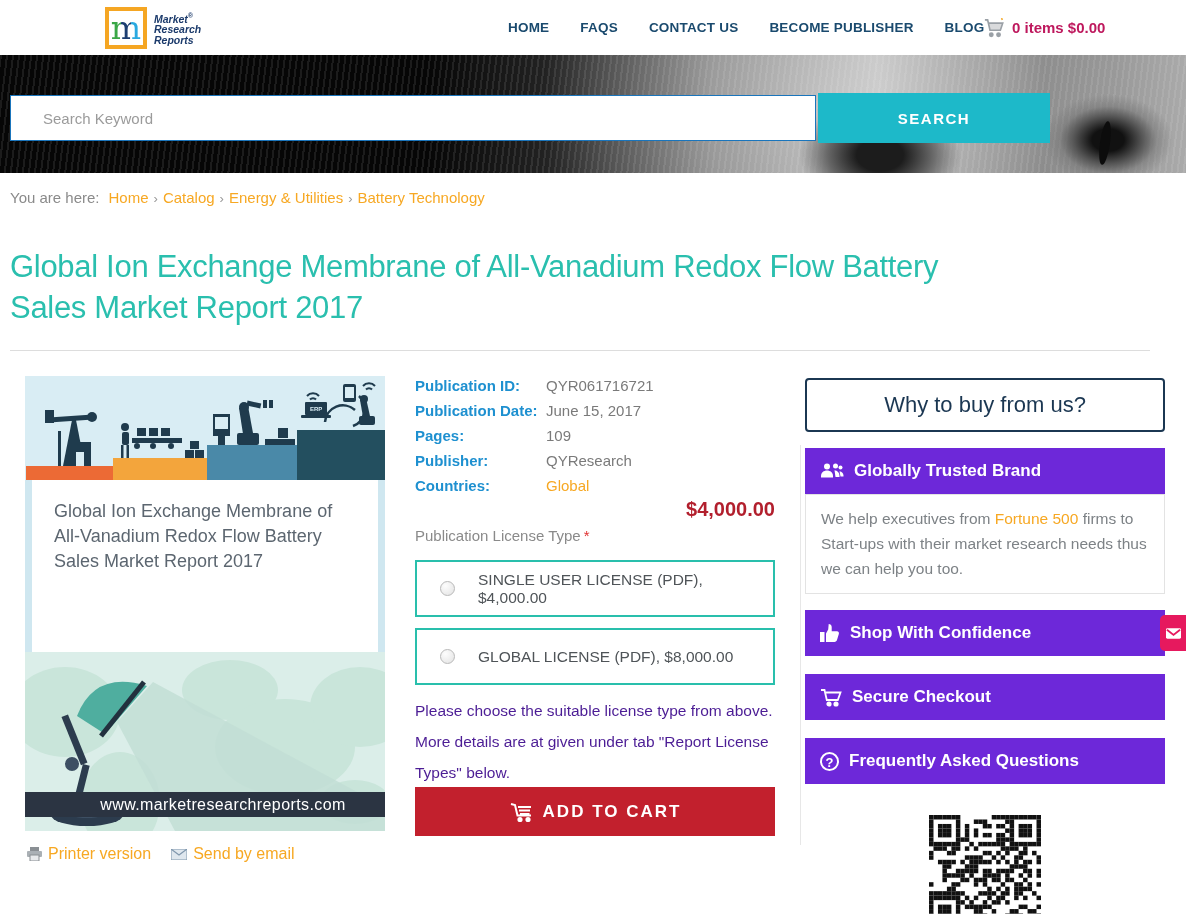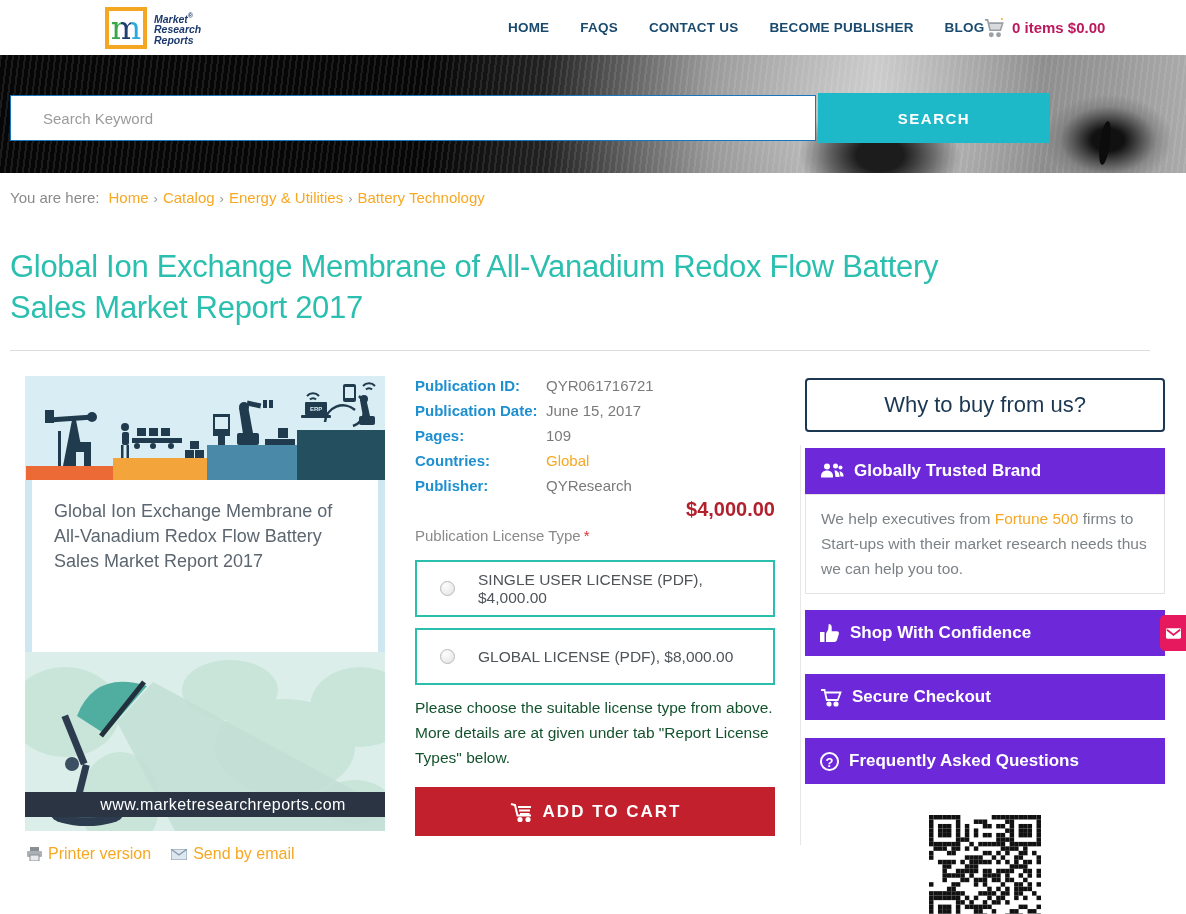--- a/index.html
+++ b/index.html
@@ -59,21 +59,21 @@
   .dlabel { width:131px; color:#1e90d0; font-weight:bold; }
   .dvalue { color:#7a7a7a; }
   .dvalue.link { color:#f7a823; text-decoration:none; cursor:pointer; }
   .price { position:absolute; right:0; top:121px; color:#b21f2d; font-size:20px; font-weight:bold; }
   .license-heading { position:absolute; left:0; top:150px; font-size:15px; color:#8a8a8a; }
   .license-heading .req { color:#e03131; margin-left:3px; }
   .license-box { position:absolute; left:0; width:360px; height:57px; border:2px solid #29bfac; background:#fff; display:flex; align-items:center; gap:23px; padding-left:23px; cursor:pointer; }
   .license-box.one { top:183px; } .license-box.two { top:251px; }
   .radio { width:15px; height:15px; border-radius:50%; border:1px solid #b9b9b9; background:radial-gradient(circle at 35% 30%, #fdfdfd, #e2e2e2); flex:0 0 auto; }
   .license-label { font-size:15.5px; color:#4f5458; }
-  .note { position:absolute; left:0; top:318px; width:366px; color:#14532d; font-size:15.5px; line-height:25px; }
+  .note { position:absolute; left:0; top:318px; width:366px; color:#4c1d95; font-size:15.5px; line-height:31px; }
   .add-cart-btn { position:absolute; left:0; top:410px; width:360px; height:49px; background:#c2202d; border:none; color:#fff; font-weight:bold; font-size:17px; letter-spacing:2px; display:flex; align-items:center; justify-content:center; gap:8px; cursor:pointer; font-family:"Liberation Sans", sans-serif; }
 
   
   .side-col { position:absolute; left:805px; top:378px; width:360px; }
   .why-box { position:absolute; left:0; top:0; width:360px; height:54px; border:2px solid #1b3752; border-radius:4px; background:#fff; color:#1b3752; font-size:22px; text-align:center; line-height:50px; }
   .side-bar { position:absolute; left:0; width:360px; height:46px; background:#6d28d9; color:#fff; font-weight:bold; font-size:17px; display:flex; align-items:center; gap:10px; padding-left:15px; cursor:pointer; }
   .side-bar.b1 { top:70px; } .side-bar.b2 { top:232px; } .side-bar.b3 { top:296px; } .side-bar.b4 { top:360px; }
   .side-body { position:absolute; left:0; top:116px; width:360px; height:100px; background:#fff; border:1px solid #e3e3e3; color:#7d8286; font-size:15.5px; line-height:25px; padding:11px 15px; }
   .side-body .hl { color:#f7a823; }
   .qmark { width:19px; height:19px; border:2px solid #fff; border-radius:50%; font-size:13px; line-height:18px; text-align:center; font-weight:bold; flex:0 0 auto; }
@@ -258,26 +258,26 @@
     </div>
     <div class="drow">
       <span class="dlabel">Publication Date:</span>
       <span class="dvalue">June 15, 2017</span>
     </div>
     <div class="drow">
       <span class="dlabel">Pages:</span>
       <span class="dvalue">109</span>
     </div>
     <div class="drow">
+      <span class="dlabel">Publisher:</span>
+      <span class="dvalue">QYResearch</span>
+    </div>
+    <div class="drow">
       <span class="dlabel">Countries:</span>
       <a class="dvalue link">Global</a>
-    </div>
-    <div class="drow">
-      <span class="dlabel">Publisher:</span>
-      <span class="dvalue">QYResearch</span>
     </div>
 
     <div class="price">$4,000.00</div>
 
     <div class="license-heading">
       <span>Publication License Type</span><span class="req">*</span>
     </div>
 
     <div class="license-box one">
       <span class="radio"></span>

